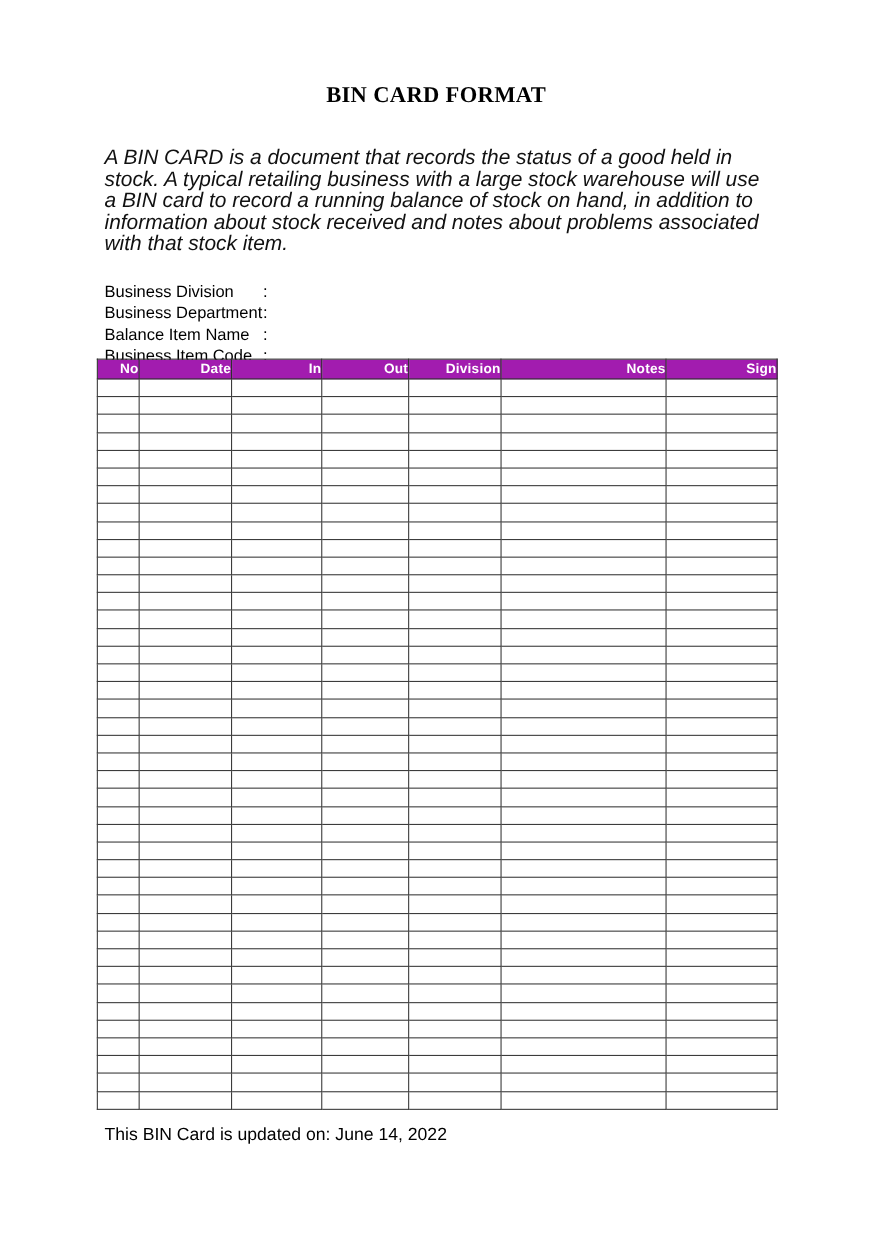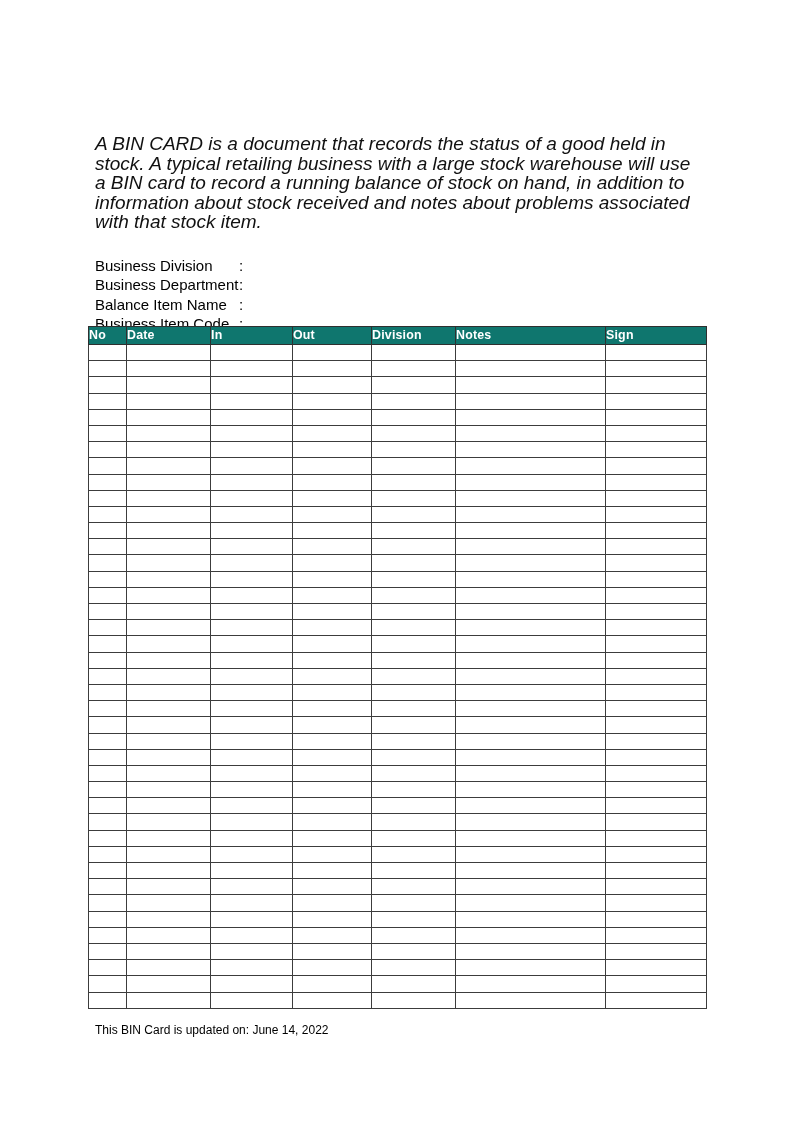--- a/index.html
+++ b/index.html
@@ -151,27 +151,27 @@
     width: 618px;
     table-layout: fixed;
   }
   table.bin-table th,
   table.bin-table td {
     border: 1px solid #3c3c3c;
     padding: 0;
     margin: 0;
   }
   table.bin-table thead th {
-    background: #0f766e;
+    background: #a21caf;
     color: #ffffff;
     font-weight: bold;
     font-size: 12.4px;
     height: 17px;
     line-height: 17px;
-    text-align: left;
+    text-align: right;
     border-color: #2f2f2f;
     letter-spacing: 0.2px;
   }
   table.bin-table tbody td {
     height: 15.2px;
     background: #ffffff;
   }
 
   
   col.c-no      { width: 38px; }
@@ -180,30 +180,31 @@
   col.c-out     { width: 79px; }
   col.c-balance { width: 84px; }
   col.c-notes   { width: 150px; }
   col.c-sign    { width: 101px; }
 
   
   .footer-note {
     position: absolute;
     left: 95px;
     top: 1023px;
-    font-size: 12px;
+    font-size: 16px;
     color: #000000;
   }
 </style>
 </head>
 <body>
 
 <div class="page">
 
 
+  <div class="doc-title">BIN CARD FORMAT</div>
 
   <div class="intro">A BIN CARD is a document that records the status of a good held in stock. A typical retailing business with a large stock warehouse will use a BIN card to record a running balance of stock on hand, in addition to information about stock received and notes about problems associated with that stock item.</div>
 
   <div class="fields">
     <div class="field-row">
       <span class="field-label">Business Division</span>
       <span class="field-colon">:</span>
       <span class="field-value"></span>
     </div>
     <div class="field-row">

